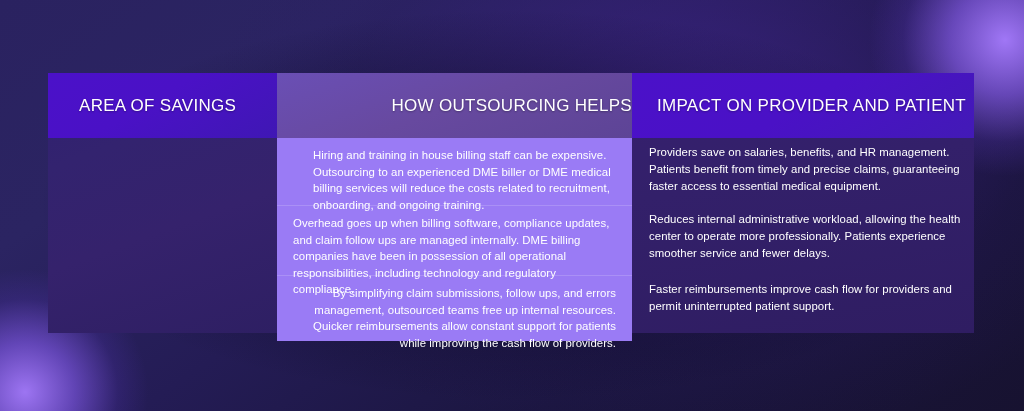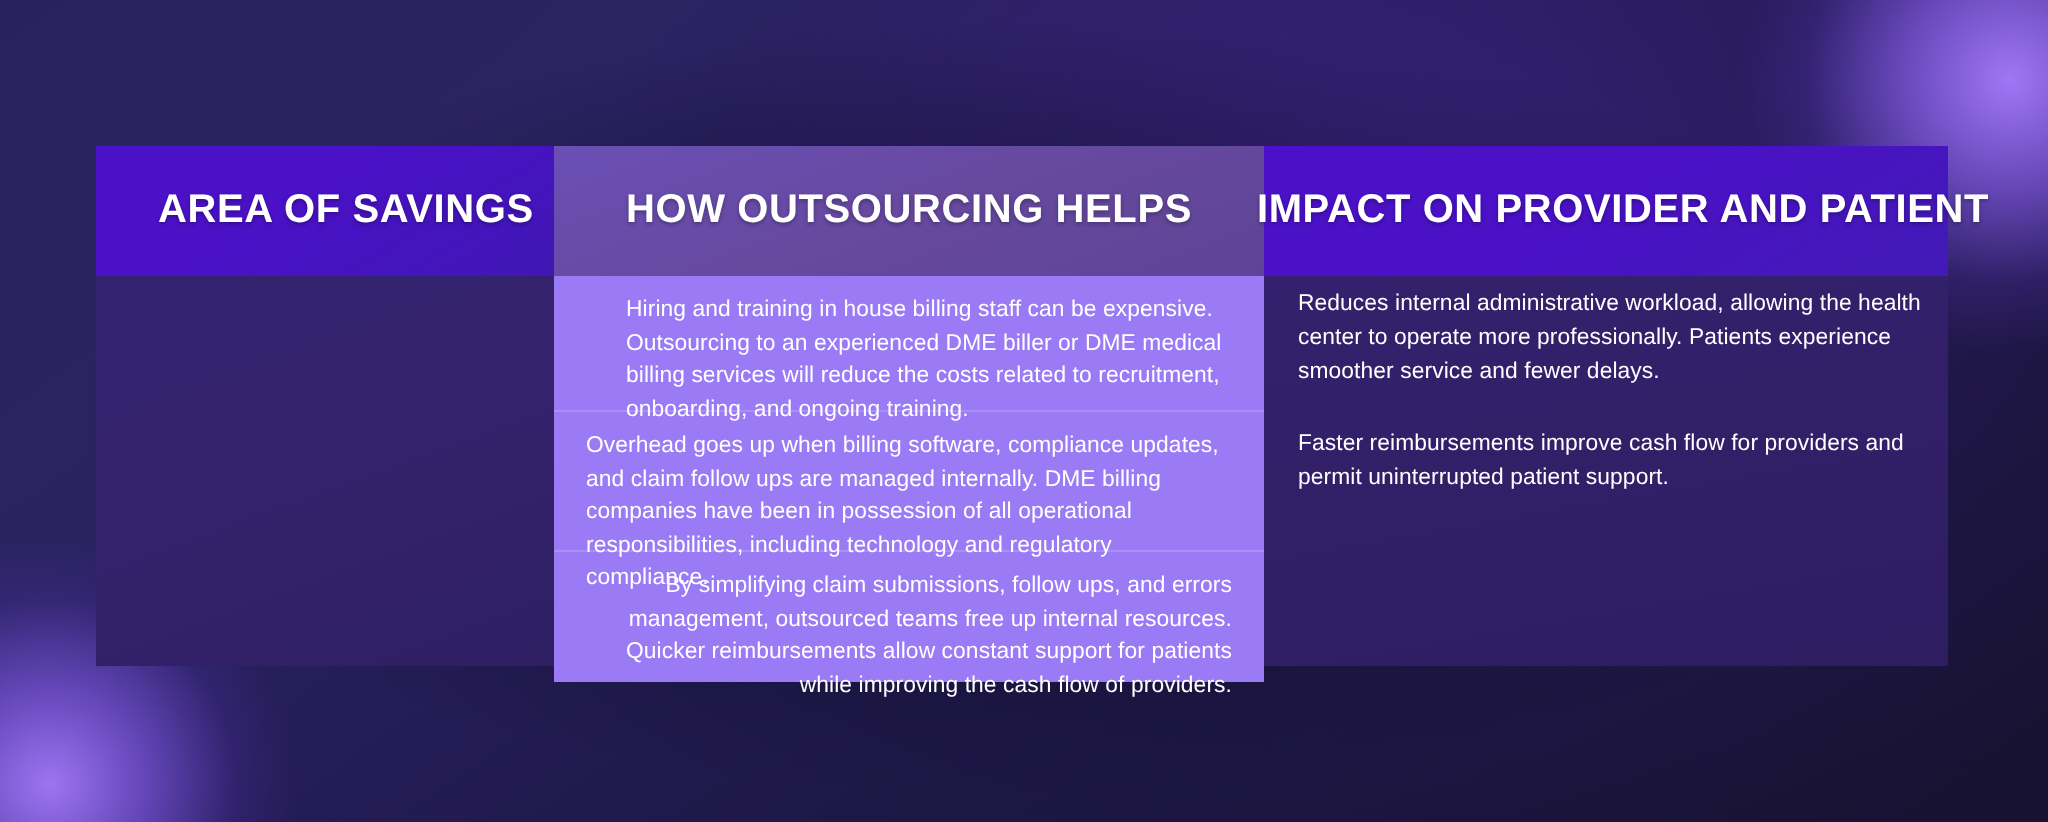--- a/index.html
+++ b/index.html
@@ -70,31 +70,31 @@
     display: flex;
     align-items: center;
     box-sizing: border-box;
   }
   .hdr-area {
     background: linear-gradient(150deg, #4b11c9 0%, #4a11c6 45%, #3f17b4 100%);
     padding-left: 31px;
   }
   .hdr-how {
     background: linear-gradient(160deg, #6a4fb5 0%, #67499f 50%, #5d4496 100%);
-    justify-content: center;
+    justify-content: flex-end;
   }
   .hdr-impact {
     background: linear-gradient(150deg, #4b11c9 0%, #4a11c6 50%, #421ab6 100%);
     padding-left: 17px;
     justify-content: center;
   }
   .hdr-text {
     color: #ffffff;
-    font-weight: bold;
-    font-size: 20px;
+    font-weight: normal;
+    font-size: 17px;
     letter-spacing: 0.3px;
     text-shadow: 0 1px 2px rgba(0,0,0,0.30);
     white-space: nowrap;
   }
 
   
   .body-area { padding: 0 22px 0 31px; }
   .body-how  { padding: 0; }
   .body-impact { padding: 0 12px 0 17px; }
 
@@ -184,20 +184,23 @@
           <span class="para">By simplifying claim submissions, follow ups, and errors management, outsourced teams free up internal resources. Quicker reimbursements allow constant support for patients while improving the cash flow of providers.</span>
         </div>
       </div>
     </div>
 
     <div class="col col-impact">
       <div class="hdr hdr-impact">
         <span class="hdr-text">IMPACT ON PROVIDER AND PATIENT</span>
       </div>
       <div class="body-impact">
+        <div class="cell-impact r1-impact">
+          <span class="para">Providers save on salaries, benefits, and HR management. Patients benefit from timely and precise claims, guaranteeing faster access to essential medical equipment.</span>
+        </div>
         <div class="cell-impact r2-impact">
           <span class="para">Reduces internal administrative workload, allowing the health center to operate more professionally. Patients experience smoother service and fewer delays.</span>
         </div>
         <div class="cell-impact r3-impact">
           <span class="para">Faster reimbursements improve cash flow for providers and permit uninterrupted patient support.</span>
         </div>
       </div>
     </div>
 
   </div>

